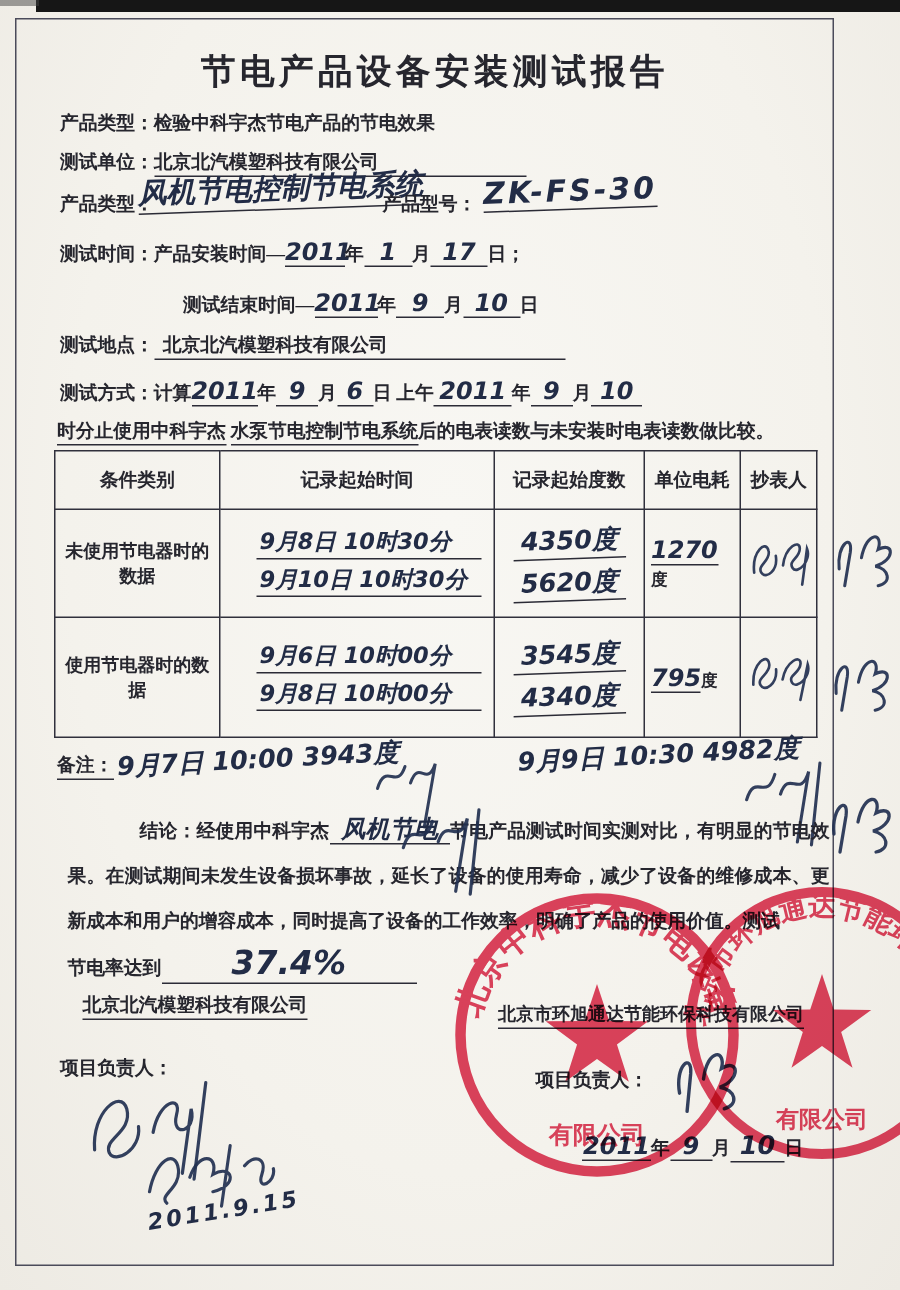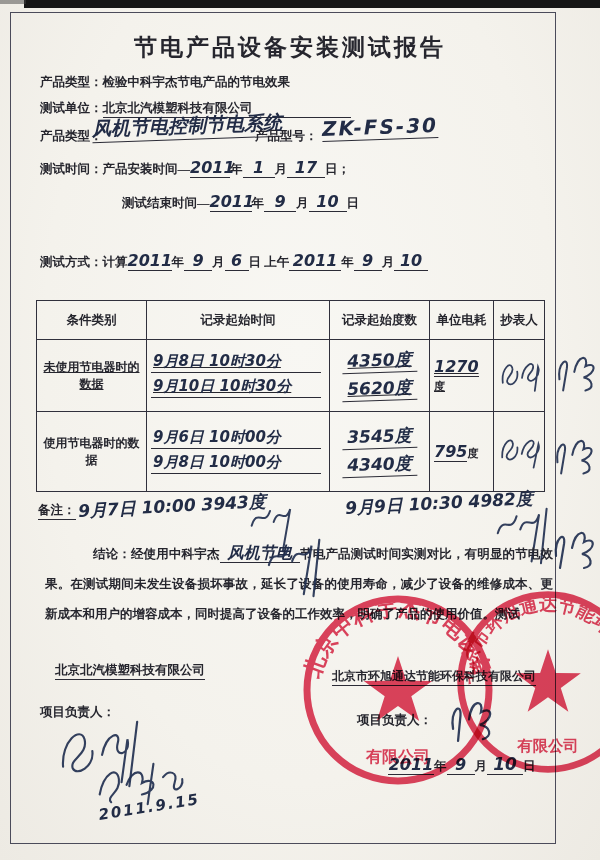--- a/index.html
+++ b/index.html
@@ -16,21 +16,21 @@
   .abs{position:absolute;white-space:nowrap;}
   .pt{font-weight:bold;font-size:12.5px;color:#26262e;}
   .title{left:0;top:32px;width:580px;text-align:center;font-size:23px;font-weight:bold;letter-spacing:3px;}
   .u{border-bottom:1.6px solid #2b2b36;display:inline-block;}
   .blank{display:inline-block;text-align:center;border-bottom:1.6px solid #2b2b36;}
   .hw{font-family:"DejaVu Sans", sans-serif;font-style:italic;font-weight:bold;color:#222c46;}
   .hwblk{display:inline-block;transform:rotate(-2deg);}
   table.grid{position:absolute;left:36px;top:300px;width:508px;border-collapse:collapse;table-layout:fixed;}
   table.grid th,table.grid td{border:1.6px solid #30303c;padding:2px 4px;vertical-align:middle;background:transparent;}
   table.grid th{font-size:12.5px;font-weight:bold;text-align:center;height:34px;}
-  .cellline{display:block;border-bottom:1.4px solid #2b2b36;margin:3px 4px 4px 0;padding:0 2px 1px 2px;}
+  .cellline{display:block;border-bottom:1.4px solid #2b2b36;margin:3px 4px 4px 20px;padding:0 2px 1px 2px;}
   .rdg{display:block;border-bottom:1.4px solid #2b2b36;margin:2px 8px 4px 8px;text-align:center;}
   .sig{position:absolute;}
   .sig path{fill:none;stroke:#223050;stroke-width:2.2;stroke-linecap:round;opacity:.92;}
   .sigcell path{fill:none;stroke:#223050;stroke-width:2.2;stroke-linecap:round;opacity:.92;}
   .para{position:absolute;left:45px;top:538px;width:508px;font-size:12.5px;font-weight:bold;
         line-height:30px;text-align:justify;white-space:normal;}
   .stamp{position:absolute;mix-blend-mode:multiply;opacity:.88;color:#dd2a4a;}
   .stamp text{font-family:"Liberation Serif",serif;font-weight:bold;}
 </style>
 </head>
@@ -57,42 +57,48 @@
   <div class="abs pt" style="left:255px;top:128px;">产品型号：</div>
   <div class="abs hw hwblk" style="left:322px;top:115px;font-size:20px;letter-spacing:2px;border-bottom:1.6px solid #2b2b36;min-width:110px;">ZK-FS-30</div>
 
   <div class="abs pt" style="left:40px;top:158px;">
     <span>测试时间：</span><span>产品安装时间—</span><span class="blank hw" style="width:40px;font-size:16px;">2011</span><span>年</span><span class="blank hw" style="width:32px;font-size:16px;">1</span><span>月</span><span class="blank hw" style="width:38px;font-size:16px;">17</span><span>日；</span>
   </div>
   <div class="abs pt" style="left:122px;top:192px;">
     <span>测试结束时间—</span><span class="blank hw" style="width:42px;font-size:16px;">2011</span><span>年</span><span class="blank hw" style="width:32px;font-size:16px;">9</span><span>月</span><span class="blank hw" style="width:38px;font-size:16px;">10</span><span>日</span>
   </div>
 
+  <div class="abs pt" style="left:40px;top:222px;">
+    <span>测试地点：</span><span class="u" style="min-width:268px;padding-left:6px;">北京北汽模塑科技有限公司</span>
+  </div>
 
   <div class="abs pt" style="left:40px;top:251px;">
     <span>测试方式：</span><span>计算</span><span class="blank hw" style="width:44px;font-size:16px;">2011</span><span>年</span><span class="blank hw" style="width:28px;font-size:16px;">9</span><span>月</span><span class="blank hw" style="width:24px;font-size:16px;">6</span><span>日 上午</span><span class="blank hw" style="width:52px;font-size:16px;">2011</span><span>年</span><span class="blank hw" style="width:28px;font-size:16px;">9</span><span>月</span><span class="blank hw" style="width:34px;font-size:16px;">10</span>
+  </div>
+  <div class="abs pt" style="left:38px;top:279px;">
+    <span class="u">时分止使用中科宇杰</span><span> </span><span class="u">水泵节电控制节电系统</span><span>后的电表读数与未安装时电表读数做比较。</span>
   </div>
 
   <table class="grid">
     <colgroup>
         <col style="width:110px">
         <col style="width:183px">
         <col style="width:100px">
         <col style="width:64px">
         <col style="width:51px">
       </colgroup>
     <tbody>
         <tr>
       <th>条件类别</th>
       <th>记录起始时间</th>
       <th>记录起始度数</th>
       <th>单位电耗</th>
       <th>抄表人</th>
     </tr>
-    <tr style="height:72px;text-decoration:underline;">
+    <tr style="height:72px;">
       <td class="pt" style="font-size:12px;text-align:center;">未使用节电器时的数据</td>
       <td>
         <span class="cellline hw" style="font-size:15px;">9月8日 10时30分</span>
         <span class="cellline hw" style="font-size:15px;">9月10日 10时30分</span>
       </td>
       <td>
         <span class="rdg hw hwblk" style="font-size:17px;">4350度</span>
         <span class="rdg hw hwblk" style="font-size:17px;">5620度</span>
       </td>
       <td style="text-align:left;">
@@ -148,20 +154,23 @@
     <path d="M6,30 C12,10 20,32 26,12 M30,26 C36,8 44,30 50,10 L42,60 M58,4 L52,62"></path>
   </svg>
 
   <div class="para">
     <span style="margin-left:48px;">结论：</span><span>经使用中科宇杰</span><span class="hw" style="font-size:16px;border-bottom:1.5px solid #2b2b36;padding:0 8px;">风机节电</span><span>节电产品测试时间实测对比，有明显的节电效果。在测试期间未发生设备损坏事故，延长了设备的使用寿命，减少了设备的维修成本、更新成本和用户的增容成本，同时提高了设备的工作效率，明确了产品的使用价值。测试</span>
   </div>
   <svg class="sig" style="left:262px;top:536px;" width="70" height="64" viewBox="0 0 70 66">
     <path d="M6,30 C12,10 20,32 26,12 M30,26 C36,8 44,30 50,10 L42,60 M58,4 L52,62"></path>
   </svg>
 
+  <div class="abs pt" style="left:45px;top:630px;">
+    <span>节电率达到</span><span class="blank hw" style="width:170px;font-size:22px;transform:none;">37.4%</span>
+  </div>
 
   <div class="abs pt" style="left:55px;top:662px;">
     <span class="u">北京北汽模塑科技有限公司</span>
   </div>
   <div class="abs pt" style="left:332px;top:668px;font-size:12px;">
     <span class="u">北京市环旭通达节能环保科技有限公司</span>
   </div>
   <div class="abs pt" style="left:40px;top:704px;">项目负责人：</div>
   <div class="abs pt" style="left:357px;top:712px;">项目负责人：</div>
 

